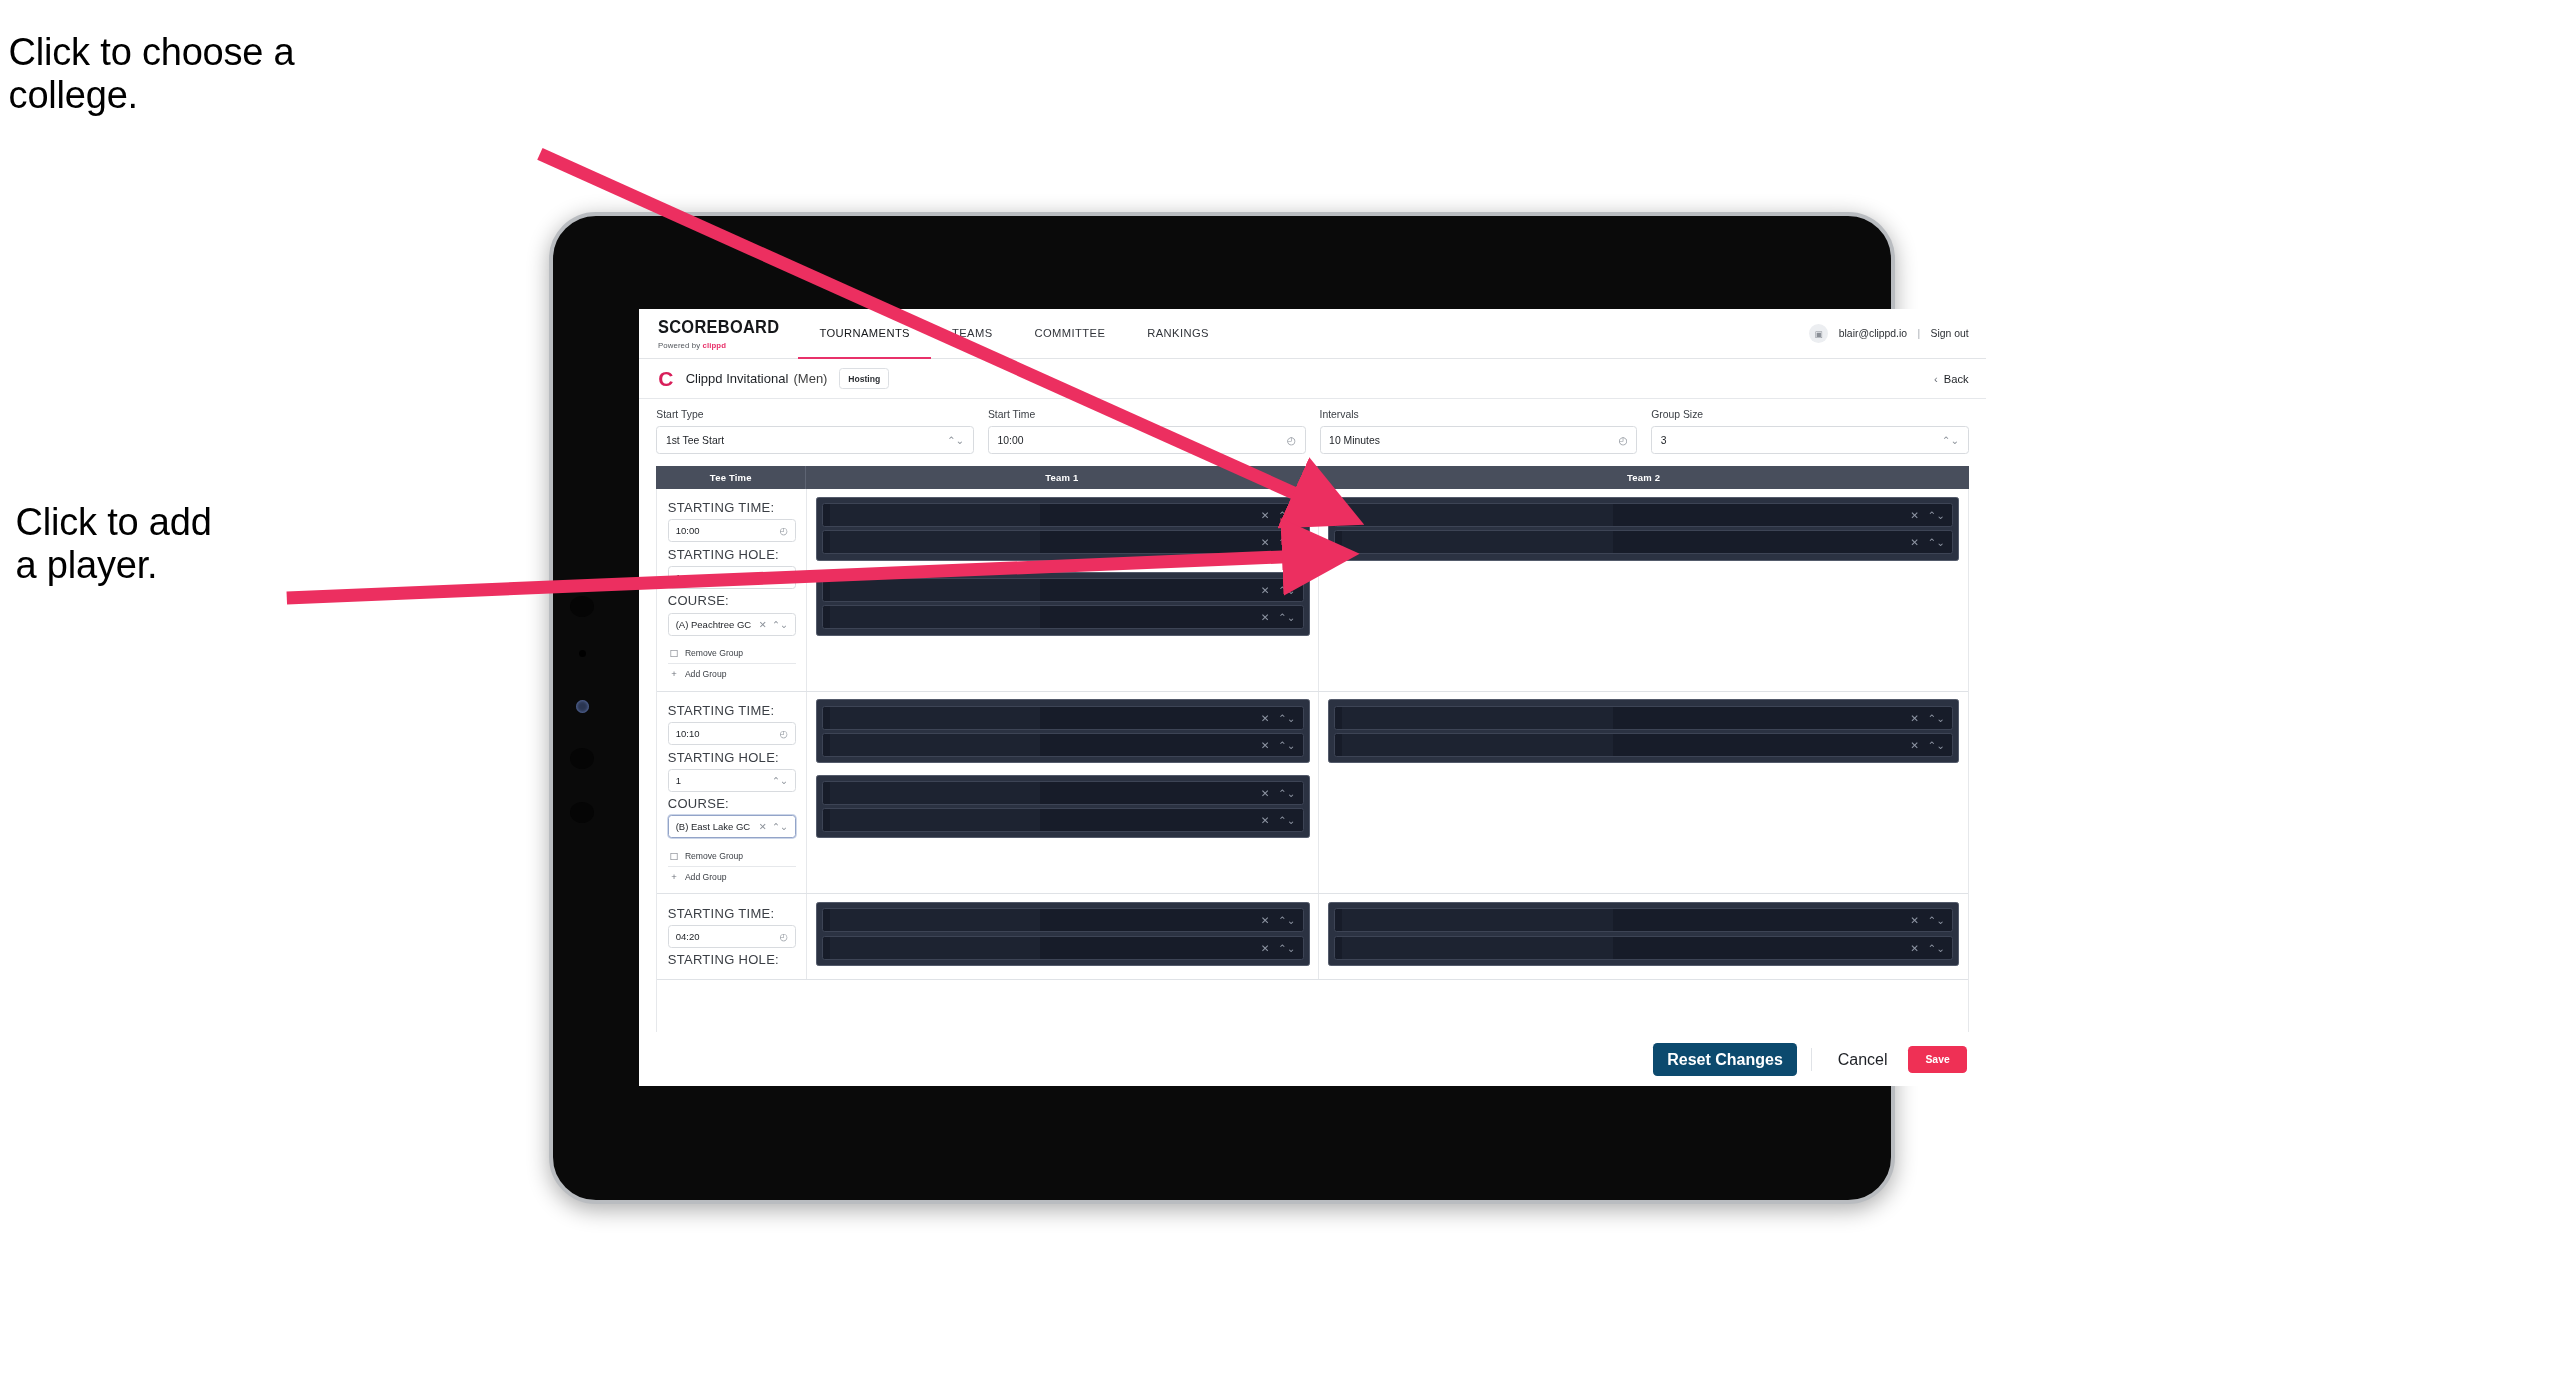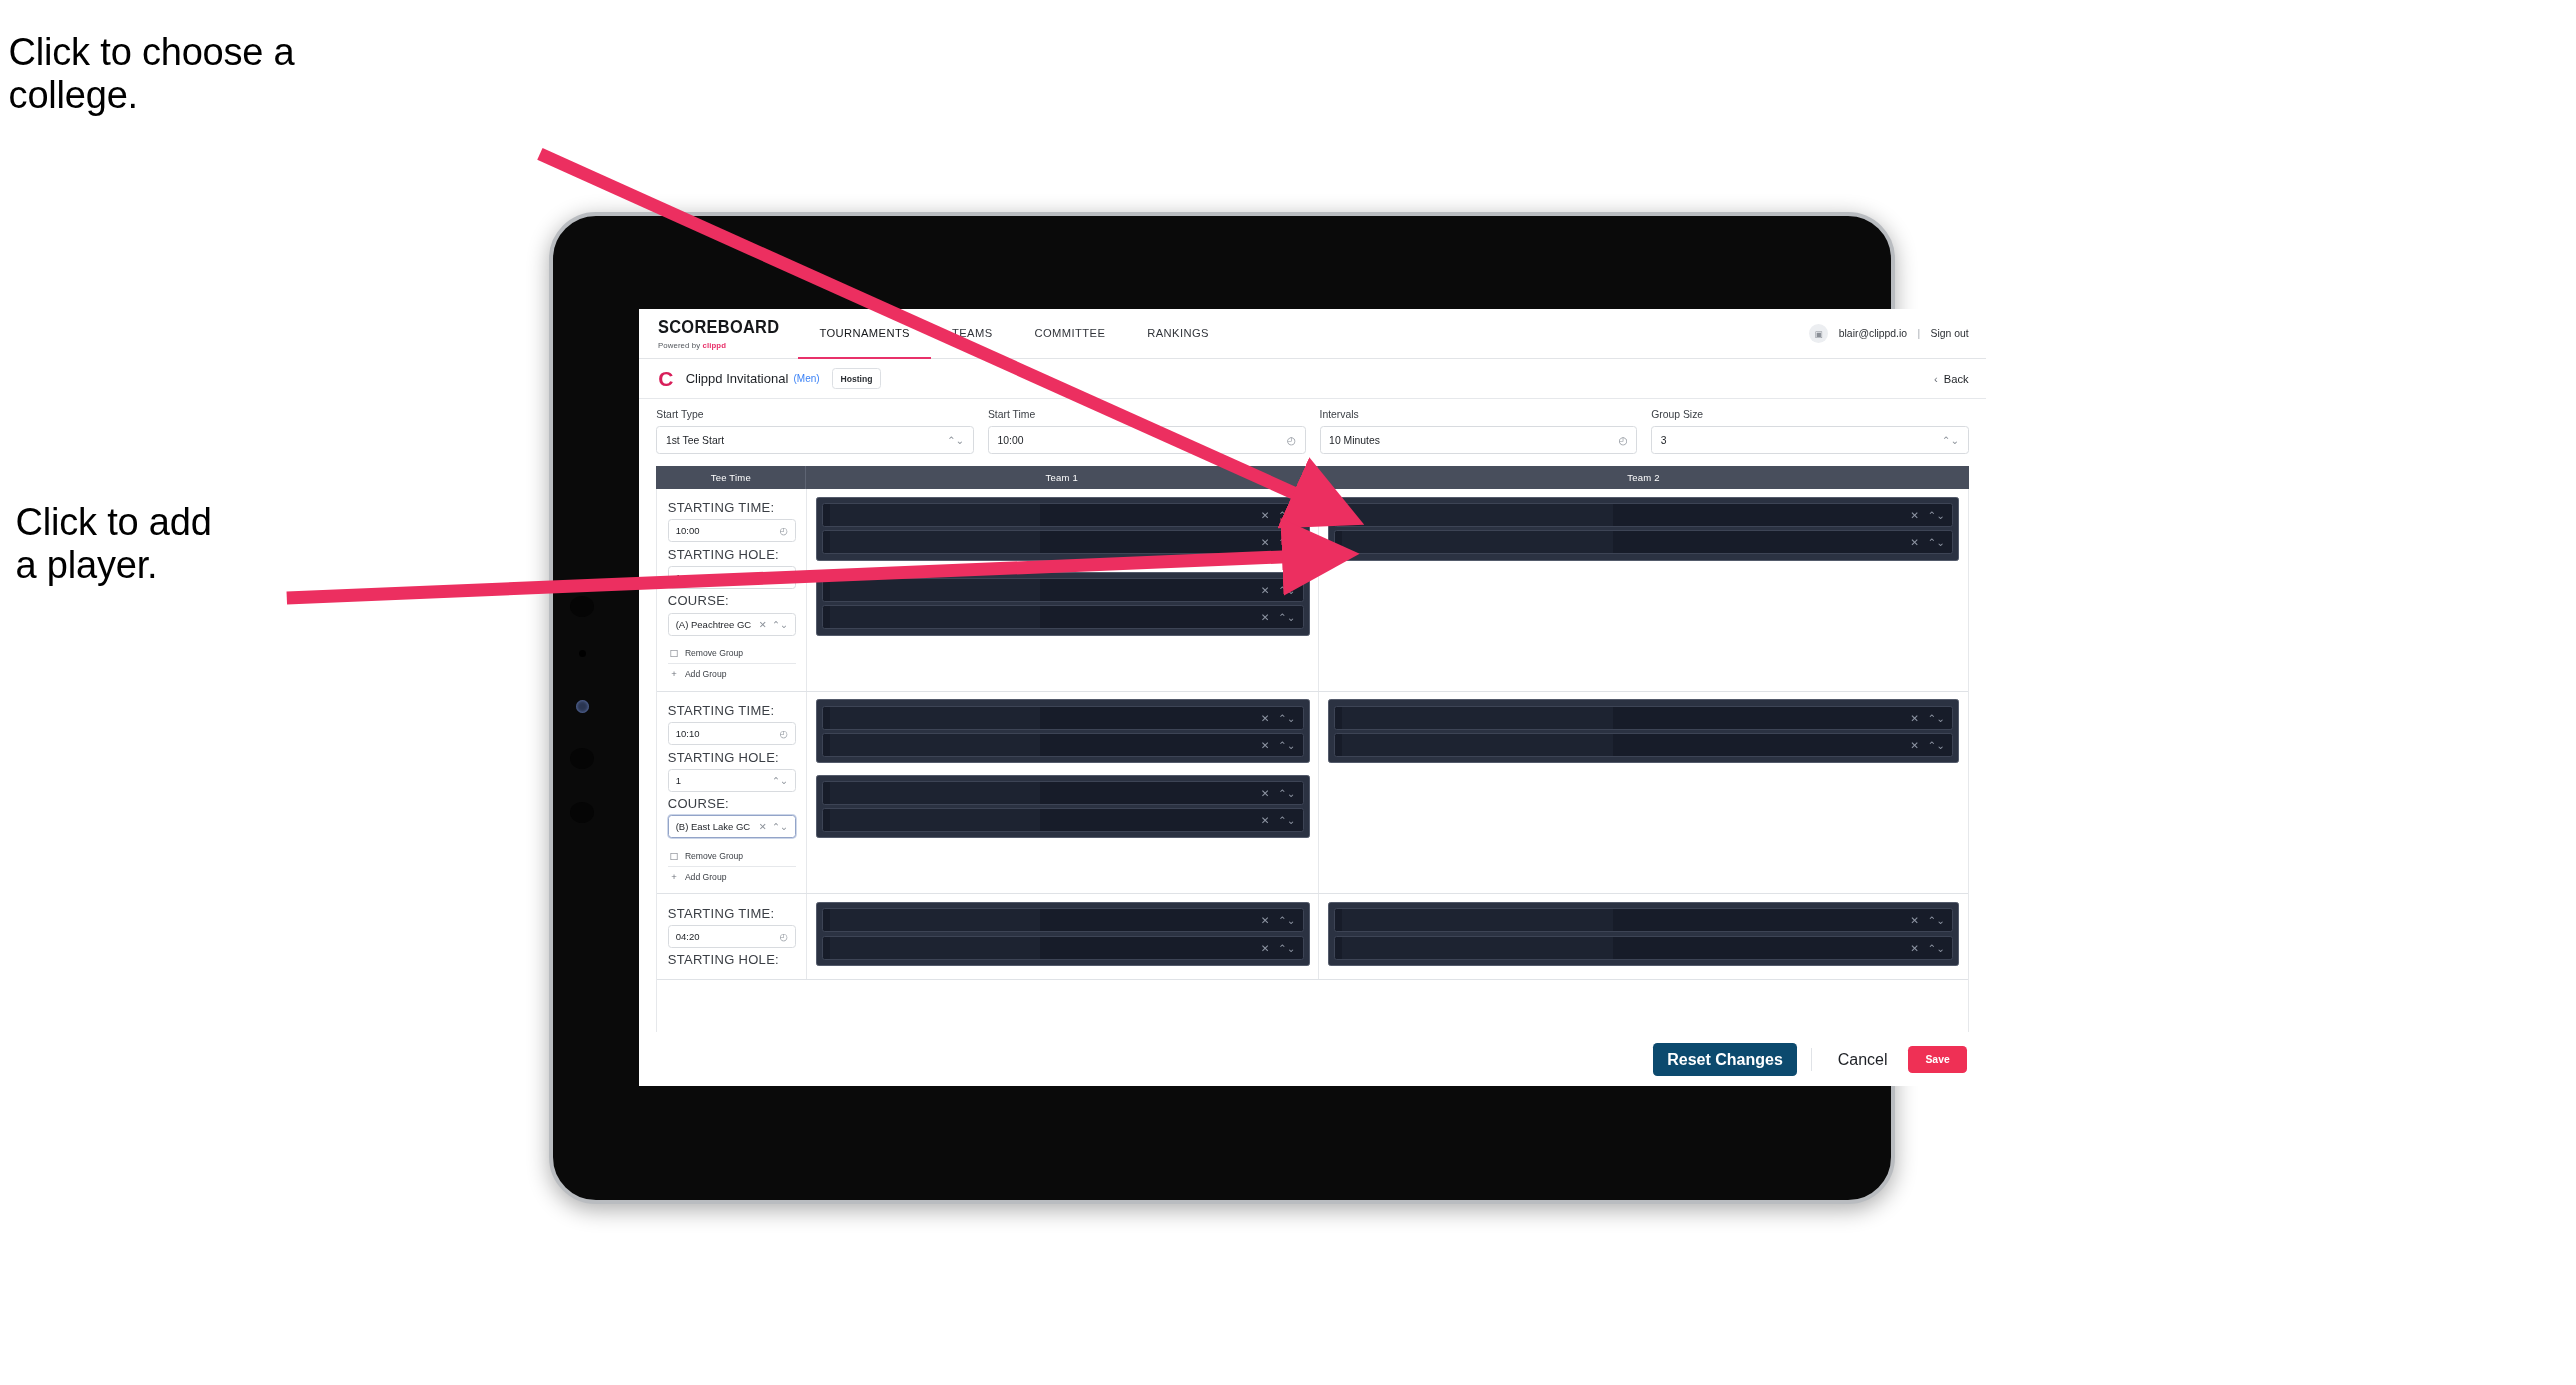--- a/index.html
+++ b/index.html
@@ -94,21 +94,21 @@
     height: 40px; flex: 0 0 40px;
     display: flex; align-items: center; padding: 0 17.3px;
     border-bottom: 0.9px solid #e6e8eb; background: #fff;
   }
   #tlogo {
     width: 19px; height: 19px; color: #d81f5a; font-size: 21px; font-weight: 800;
     display:flex; align-items:center; justify-content:center; line-height: 1;
     font-family: "Liberation Sans", sans-serif;
   }
   #tname { margin-left: 10.4px; font-size: 13px; color: #1d2025; }
-  #tgender { margin-left: 5.2px; font-size: 10px; color: #3b82f6; }
+  #tgender { margin-left: 5.2px; font-size: 13px; color: #404040; }
   #thost {
     margin-left: 12px; font-size: 8.6px; color: #2b2e33; font-weight: 700;
     padding: 4.3px 7.8px; border: 0.9px solid #dcdfe3; border-radius: 3.5px; background: #fff;
   }
   #tback { margin-left: auto; font-size: 11.2px; color: #1d2025; display: flex; align-items: center; gap: 6px; cursor: pointer; }
   #tback .chev { font-size: 11.2px; color: #6b7079; }
 
   
   #controls { display: flex; gap: 0; padding: 10.4px 17.3px 12px 17.3px; background: #fff; }
   .ctrl { flex: 1 1 0; padding-right: 14px; }
@@ -116,21 +116,21 @@
   .ctrl-label { font-size: 10.4px; color: #3c4046; margin-bottom: 6px; }
   .ctrl-field {
     height: 28px; border: 0.9px solid #d8dbdf; border-radius: 3.5px; background: #fff;
     display: flex; align-items: center; padding: 0 8.6px;
     font-size: 10.4px; color: #1d2025; cursor: pointer;
   }
   .ctrl-field .val { flex: 1 1 auto; }
   .ctrl-ico { color: #8d939b; font-size: 10.4px; display:flex; align-items:center; }
 
   
-  #thead { display: flex; background: #484e5c; color: #fff; height: 22.5px; flex: 0 0 22.5px; margin: 0 17.3px; }
+  #thead { display: flex; background: #484e5c; color: #fff; height: 22.5px; flex: 0 0 22.5px; margin: 0 17.3px; font-weight: bold; }
   .th {
     display: flex; align-items: center; justify-content: center;
     font-size: 9.5px; letter-spacing: 0.2px;
     border-right: 0.9px solid #5e6473;
   }
   .th:last-child { border-right: none; }
   #th-tee  { flex: 0 0 150px; }
   #th-team1{ flex: 0 0 512px; }
   #th-team2{ flex: 1 1 auto; }
 

